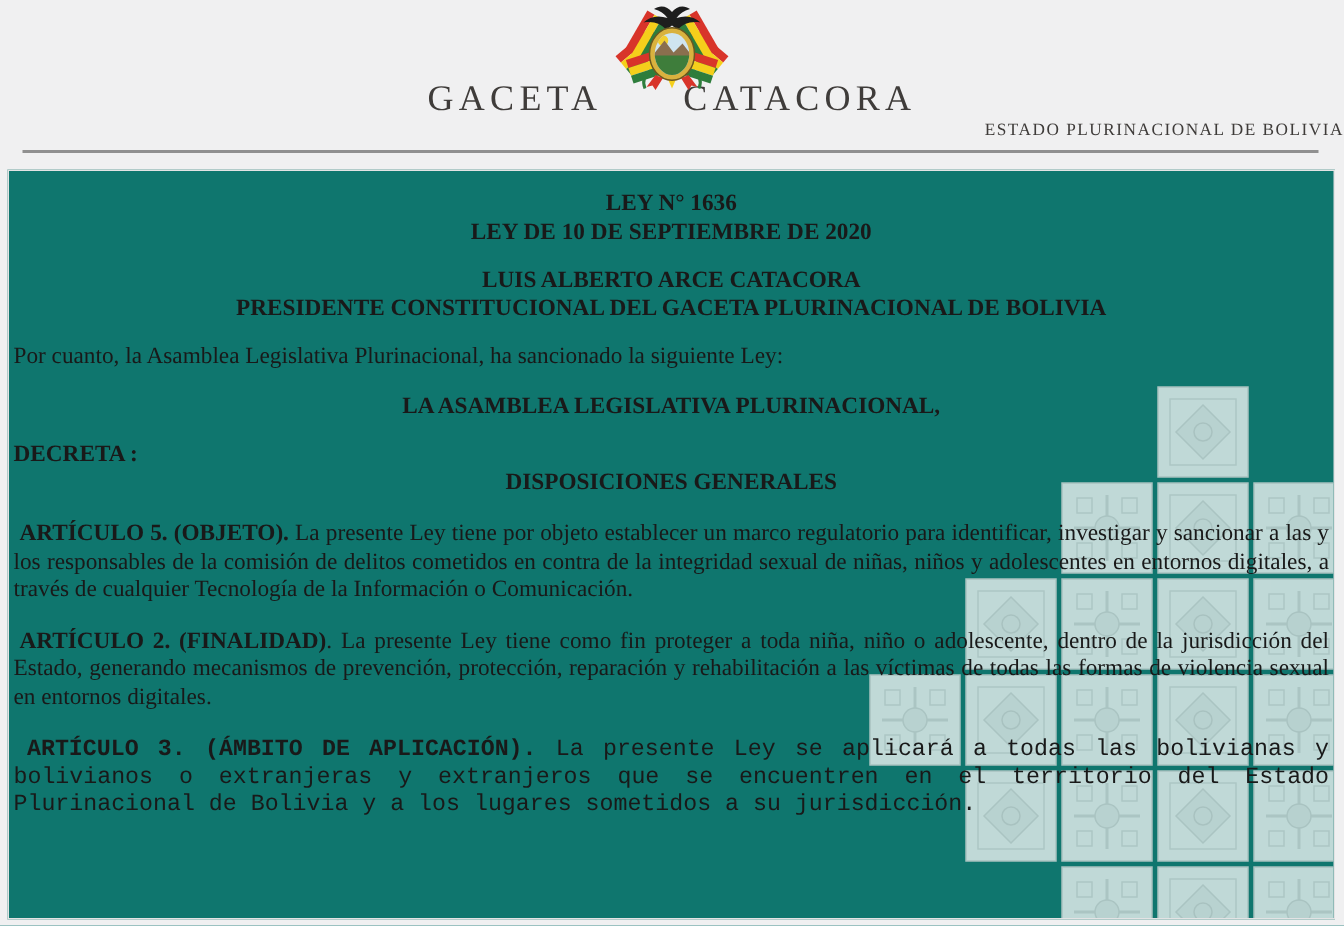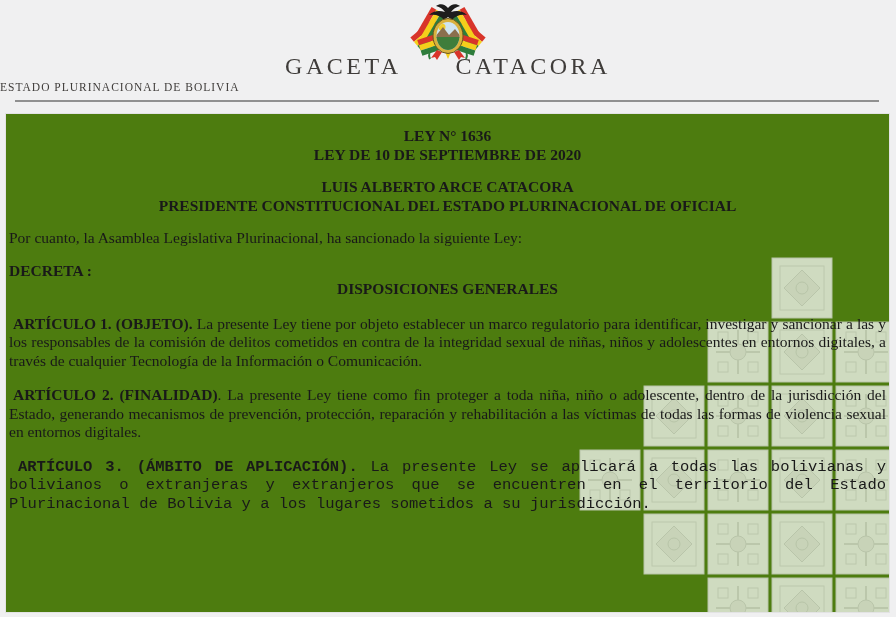--- a/index.html
+++ b/index.html
@@ -28,33 +28,33 @@
   }
   .masthead-title-row {
     position: absolute; top: 53px; left: 0; right: 0;
     display: flex; justify-content: center; align-items: baseline;
     gap: 54px;
     font-size: 24px; letter-spacing: 3.5px;
     color: #3f3c3a;
   }
   .masthead-subtitle {
     position: absolute; top: 81px; left: 0; right: 0;
-    text-align: left;
+    text-align: right;
     font-size: 11.5px; letter-spacing: 1px;
     color: #3f3c3a;
   }
   .masthead-rule {
     position: absolute; top: 100px; left: 15px; right: 17px;
     height: 2px; background: #909090;
   }
 
   
   .sheet {
     position: absolute; left: 5px; right: 6px; top: 113px; bottom: 4px;
-    background: #4d7c0f;
+    background: #0f766e;
     border: 1px solid #e3e3e4;
     overflow: hidden;
   }
   .sheet-inner {
     position: relative; z-index: 1;
     padding: 13px 3px 0 3px;
     color: #191919;
     font-size: 15.5px;
     line-height: 18.5px;
   }
@@ -168,31 +168,32 @@
           <use href="#wmB" x="256" y="330"></use>
       </svg>
     </span>
 
     <div class="sheet-inner">
 
       <div class="c b">LEY N° 1636</div>
       <div class="c b">LEY DE 10 DE SEPTIEMBRE DE 2020</div>
 
       <div class="c b gap">LUIS ALBERTO ARCE CATACORA</div>
-      <div class="c b">PRESIDENTE CONSTITUCIONAL DEL ESTADO PLURINACIONAL DE OFICIAL</div>
+      <div class="c b">PRESIDENTE CONSTITUCIONAL DEL GACETA PLURINACIONAL DE BOLIVIA</div>
 
       <p class="gap">Por cuanto, la Asamblea Legislativa Plurinacional, ha sancionado la siguiente Ley:</p>
 
+      <div class="c b gap">LA ASAMBLEA LEGISLATIVA PLURINACIONAL,</div>
 
       <div class="b gap">DECRETA :</div>
 
 
       <div class="c b">DISPOSICIONES GENERALES</div>
 
-      <p class="article gap2"><b>ARTÍCULO 1. (OBJETO).</b><span> La presente Ley tiene por objeto establecer un marco regulatorio para identificar, investigar y sancionar a las y los responsables de la comisión de delitos cometidos en contra de la integridad sexual de niñas, niños y adolescentes en entornos digitales, a través de cualquier Tecnología de la Información o Comunicación.</span></p>
+      <p class="article gap2"><b>ARTÍCULO 5. (OBJETO).</b><span> La presente Ley tiene por objeto establecer un marco regulatorio para identificar, investigar y sancionar a las y los responsables de la comisión de delitos cometidos en contra de la integridad sexual de niñas, niños y adolescentes en entornos digitales, a través de cualquier Tecnología de la Información o Comunicación.</span></p>
 
       <p class="article gap2"><b>ARTÍCULO 2. (FINALIDAD)</b><span>. La presente Ley tiene como fin proteger a toda niña, niño o adolescente, dentro de la jurisdicción del Estado, generando mecanismos de prevención, protección, reparación y rehabilitación a las víctimas de todas las formas de violencia sexual en entornos digitales.</span></p>
 
       <p class="article a3 gap2"><b>ARTÍCULO 3. (ÁMBITO DE APLICACIÓN).</b><span> La presente Ley se aplicará a todas las bolivianas y bolivianos o extranjeras y extranjeros que se encuentren en el territorio del Estado Plurinacional de Bolivia y a los lugares sometidos a su jurisdicción.</span></p>
 
     </div>
   </main>
 </div>
 
 </body></html>

